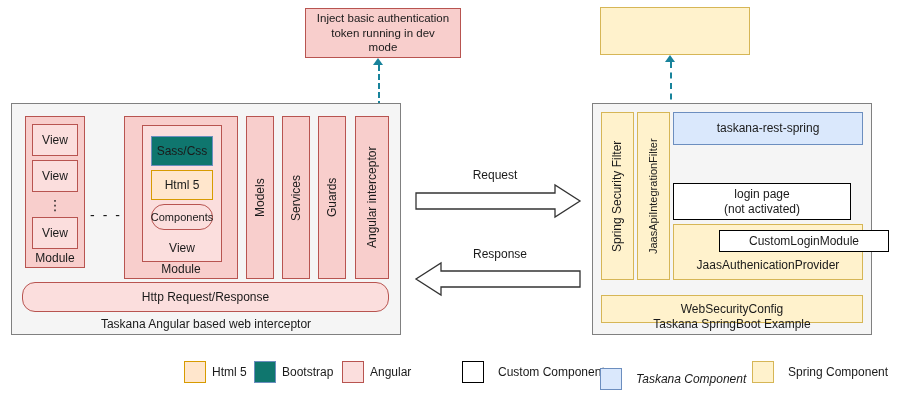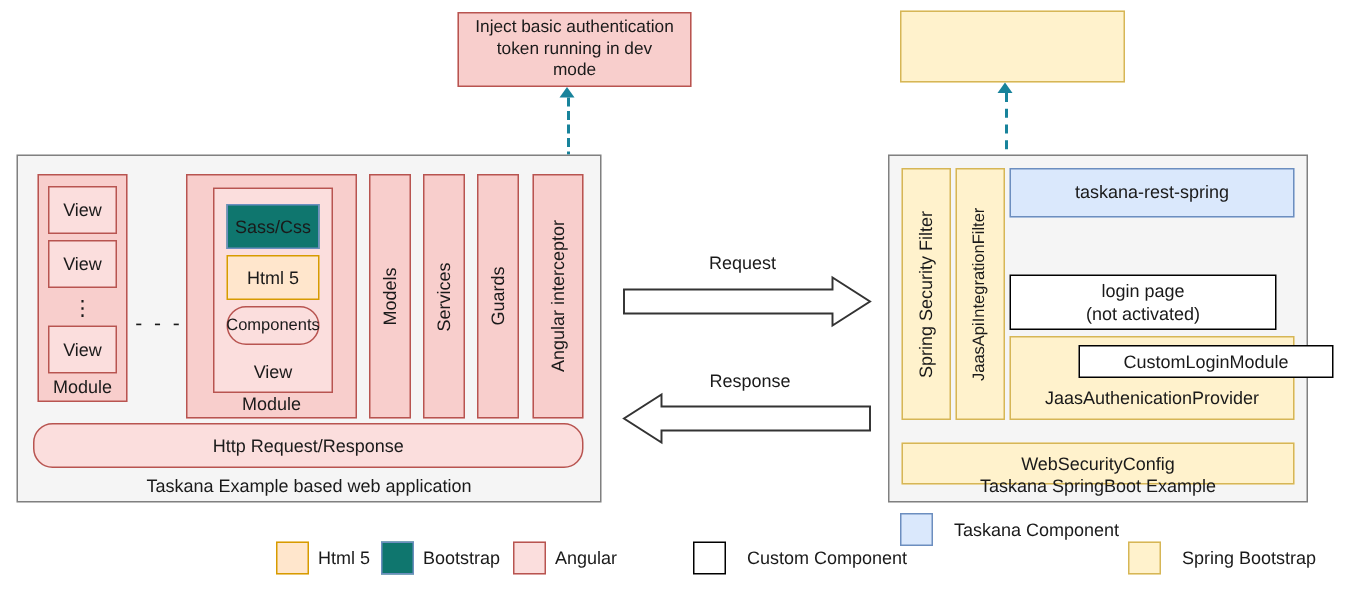--- a/index.html
+++ b/index.html
@@ -166,21 +166,21 @@
 <div class="abs angular" style="left:318px; top:116px; width:28px; height:163px;">
   <div class="vert ctr lbl12" style="width:100%; height:100%;">Guards</div>
 </div>
 
 <div class="abs angular" style="left:355px; top:116px; width:34px; height:163px;">
   <div class="vert ctr lbl12" style="width:100%; height:100%;">Angular interceptor</div>
 </div>
 
 <div class="abs angular-light ctr lbl12" style="left:22px; top:282px; width:367px; height:30px;border-radius:13px;">Http Request/Response</div>
 
-<div class="abs ctr lbl12" style="left:11px; top:315px; width:390px; height:18px;">Taskana Example based web application</div>
+<div class="abs ctr lbl12" style="left:11px; top:315px; width:390px; height:18px;">Taskana Angular based web interceptor</div>
 
 <div class="abs ctr lbl12" style="left:440px; top:167px; width:110px; height:16px;">Request</div>
 <svg class="abs arrowsvg" style="left:415px; top:184px;" width="166" height="34" viewBox="0 0 166 34">
   <path d="M1,9 L140,9 L140,1 L165,17 L140,33 L140,25 L1,25 Z" fill="#ffffff" stroke="#333333" stroke-width="1.3" stroke-linejoin="miter"></path>
 </svg>
 
 <div class="abs ctr lbl12" style="left:440px; top:246px; width:120px; height:16px;">Response</div>
 <svg class="abs arrowsvg" style="left:415px; top:262px;" width="166" height="34" viewBox="0 0 166 34">
   <path d="M165,9 L26,9 L26,1 L1,17 L26,33 L26,25 L165,25 Z" fill="#ffffff" stroke="#333333" stroke-width="1.3" stroke-linejoin="miter"></path>
 </svg>
@@ -221,20 +221,20 @@
 </div>
 <div class="abs legend-item" style="left:342px; top:361px;">
   <span class="swatch angular-light"></span>
   <span class="legend-text">Angular</span>
 </div>
 
 <div class="abs legend-item" style="left:462px; top:361px;">
   <span class="swatch custom"></span>
   <span class="legend-text" style="margin-left:14px;">Custom Component</span>
 </div>
-<div class="abs legend-item" style="left:600px; top:342px;">
+<div class="abs legend-item" style="left:600px; top:368px;font-style:italic;">
   <span class="swatch taskana"></span>
   <span class="legend-text" style="margin-left:14px;">Taskana Component</span>
 </div>
 <div class="abs legend-item" style="left:752px; top:361px;">
   <span class="swatch spring"></span>
-  <span class="legend-text" style="margin-left:14px;">Spring Bootstrap</span>
+  <span class="legend-text" style="margin-left:14px;">Spring Component</span>
 </div>
 
 </body></html>

